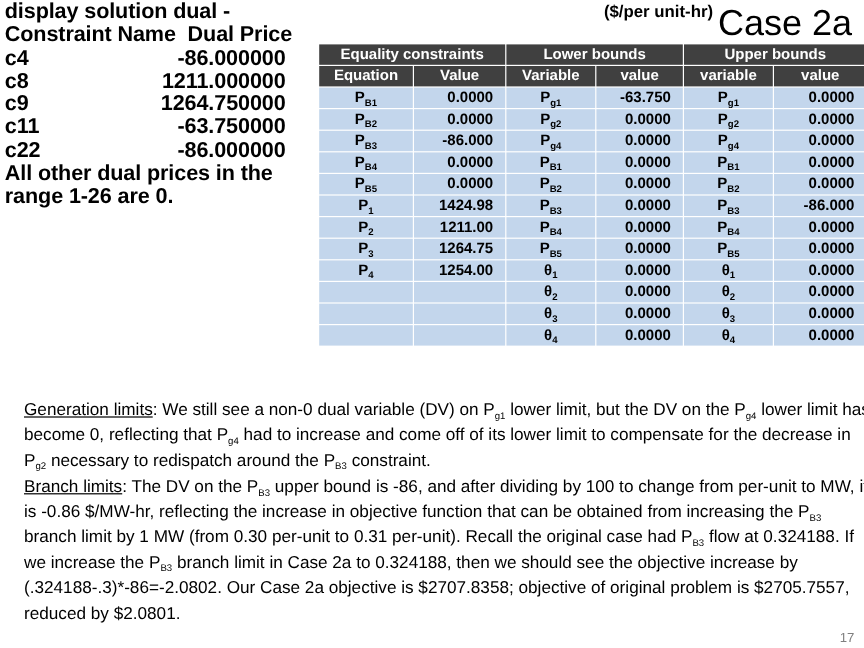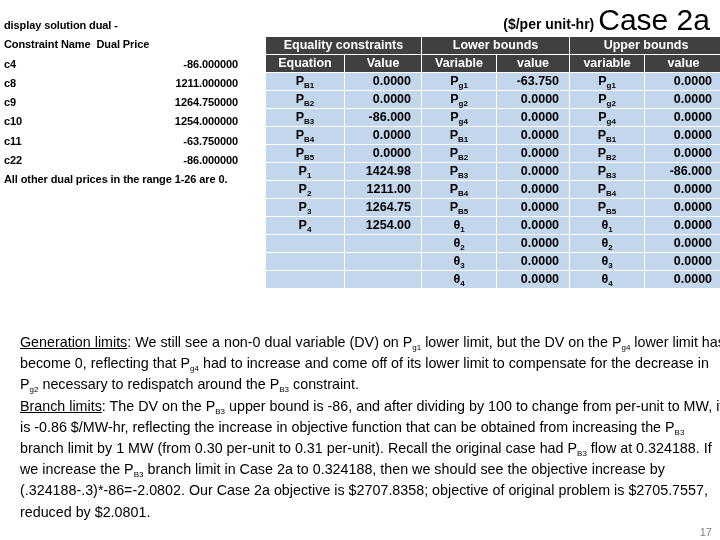--- a/index.html
+++ b/index.html
@@ -18,23 +18,23 @@
   .slide {
     position: relative;
     width: 720px;
     height: 540px;
   }
 
   
   .console-block {
     position: absolute;
     left: 4px;
-    top: 16px;
+    top: 0;
     width: 258px;
-    font-size: 11px;
+    font-size: 18px;
     line-height: 19.3px;
     font-weight: bold;
     letter-spacing: -0.1px;
   }
   .console-line {
     white-space: pre;
     display: block;
     height: 19.3px;
   }
   .console-row {
@@ -67,21 +67,21 @@
     display: flex;
     align-items: flex-end;
     justify-content: flex-end;
     padding-right: 6px;
     box-sizing: border-box;
   }
   .units-label {
     font-size: 14px;
     font-weight: bold;
     margin-right: 4px;
-    margin-bottom: 4px;
+    margin-bottom: 19px;
     white-space: nowrap;
   }
   .case-title {
     font-size: 30px;
     font-weight: normal;
     line-height: 30px;
     white-space: nowrap;
     margin-bottom: 1px;
   }
 
@@ -178,24 +178,20 @@
           <span class="cname">c4</span>
           <span class="cprice">-86.000000</span>
         </div>
         <div class="console-row">
           <span class="cname">c8</span>
           <span class="cprice">1211.000000</span>
         </div>
         <div class="console-row">
           <span class="cname">c9</span>
           <span class="cprice">1264.750000</span>
-        </div>
-        <div class="console-row">
-          <span class="cname">c10</span>
-          <span class="cprice">1254.000000</span>
         </div>
         <div class="console-row">
           <span class="cname">c11</span>
           <span class="cprice">-63.750000</span>
         </div>
         <div class="console-row">
           <span class="cname">c22</span>
           <span class="cprice">-86.000000</span>
         </div>
       </div>

